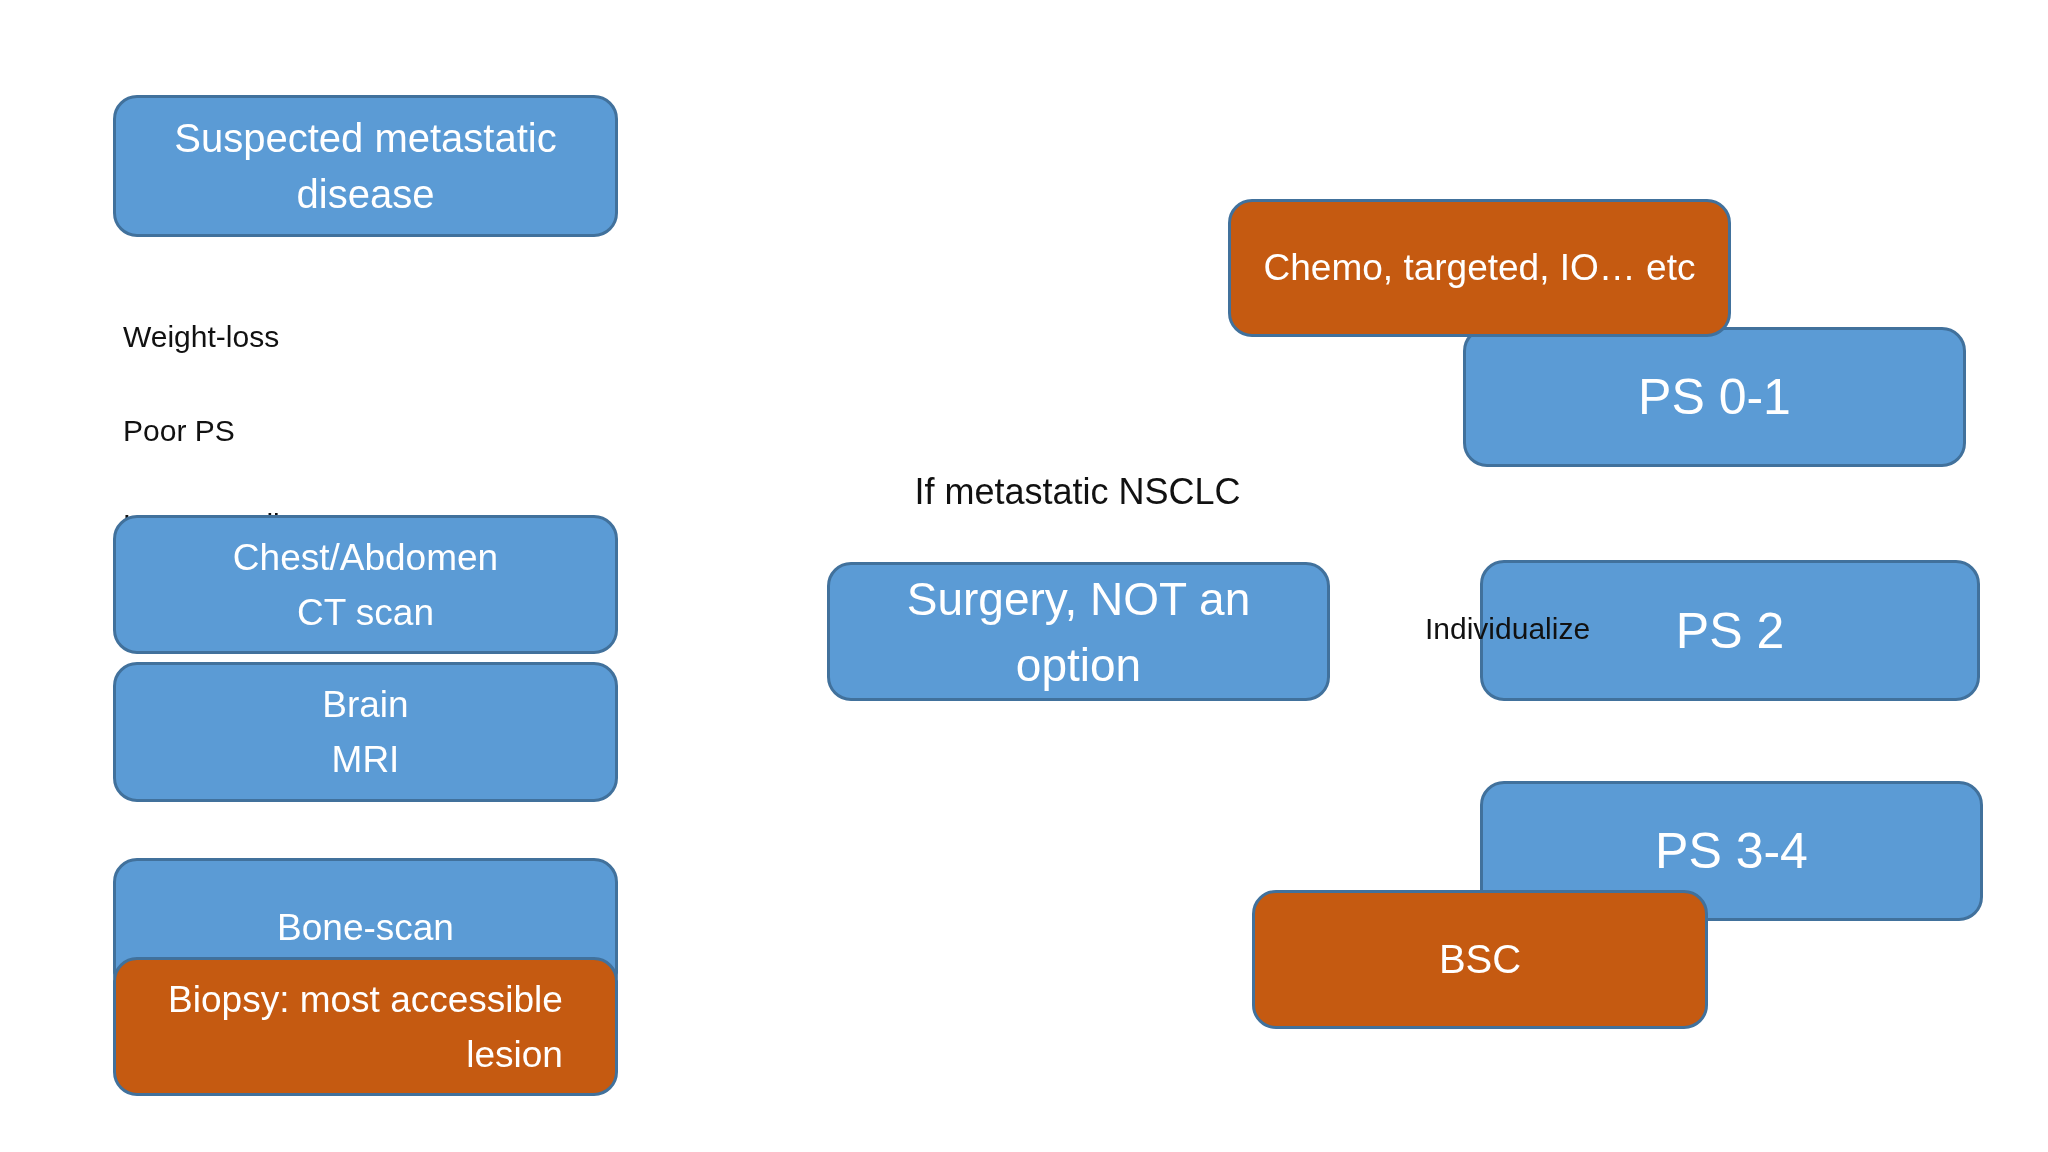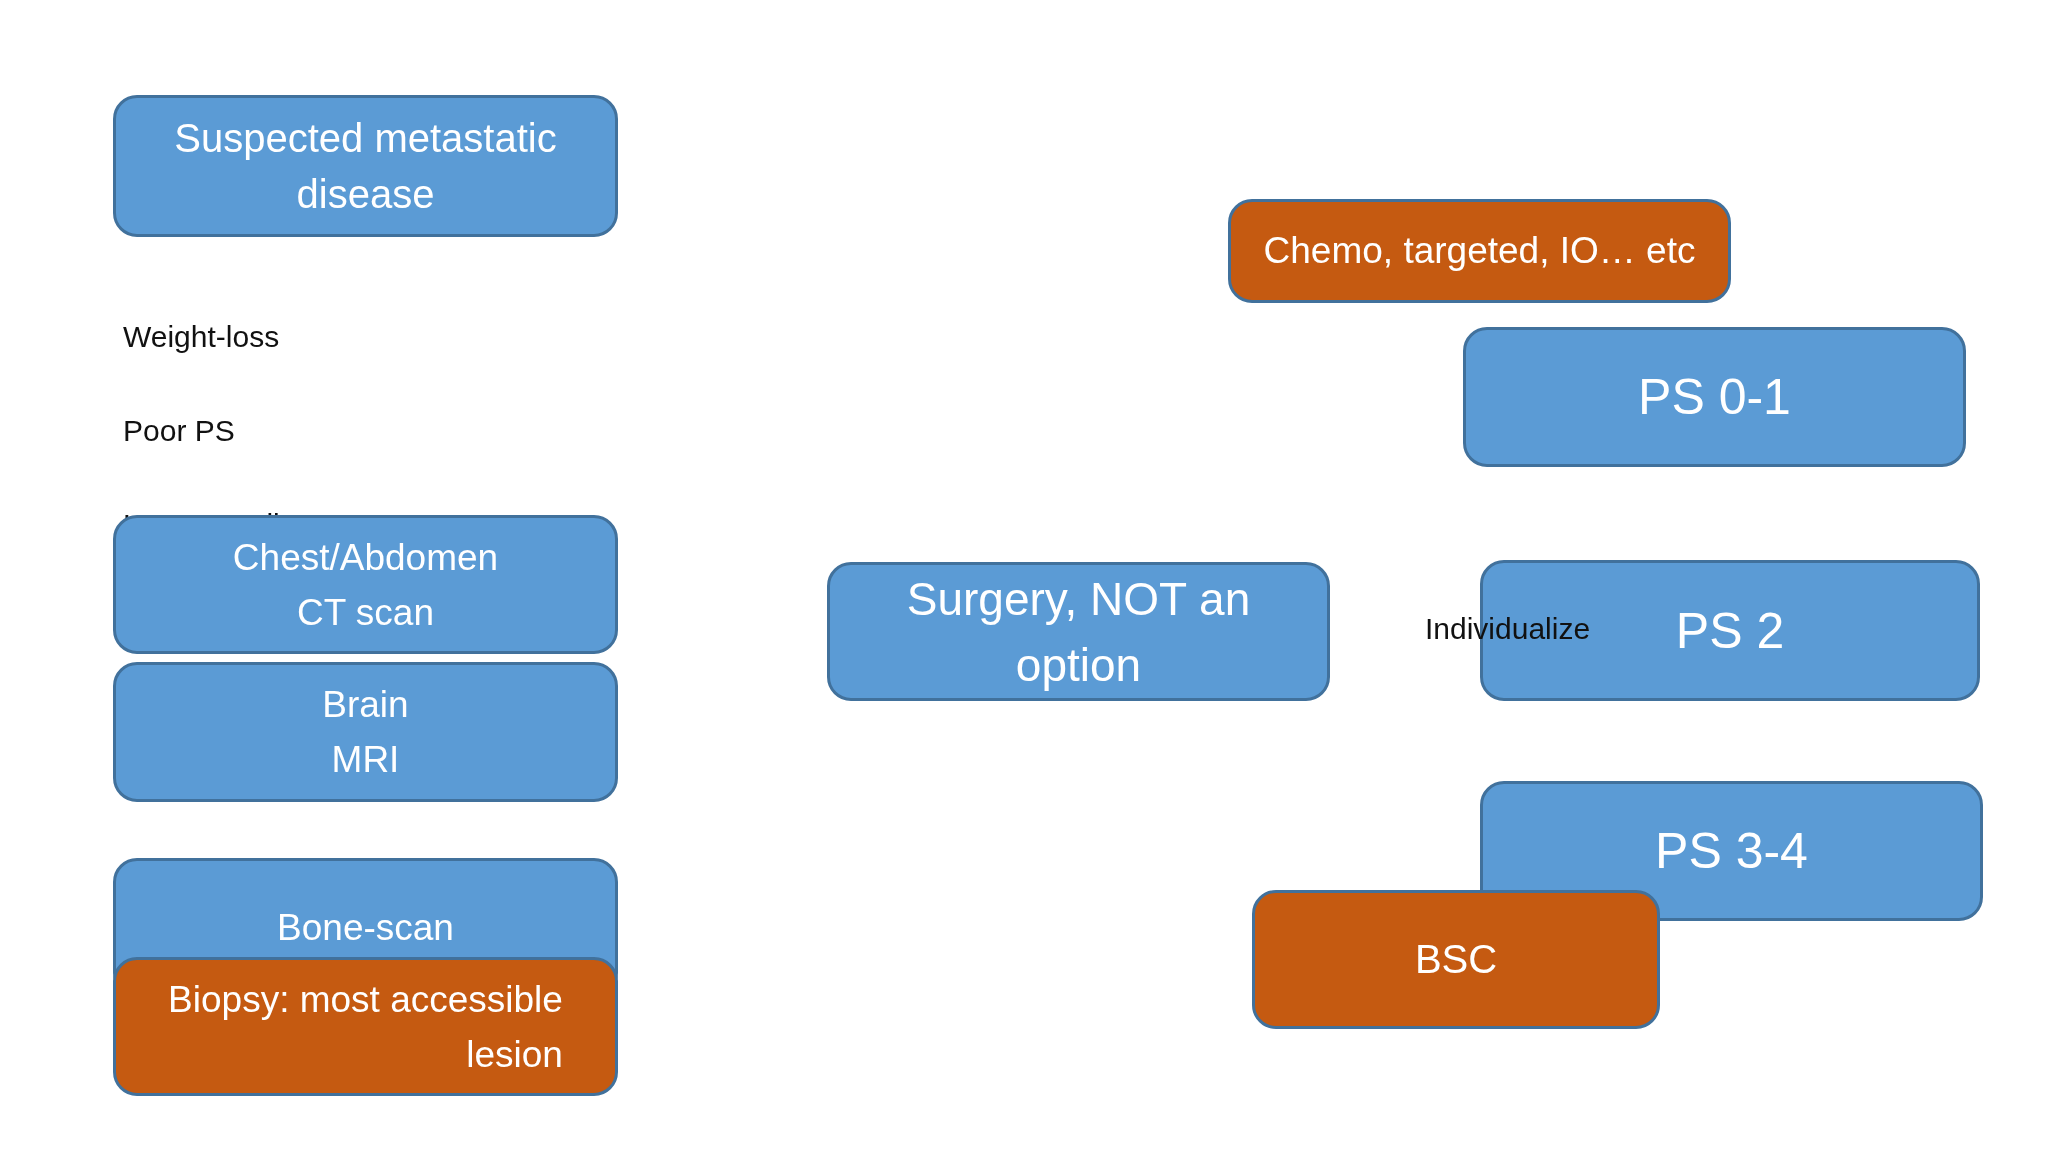--- a/index.html
+++ b/index.html
@@ -41,26 +41,26 @@
   #box-ct        { left: 113px; top: 515px; width: 505px; height: 139px; font-size: 37px; line-height: 55px; }
   #box-mri       { left: 113px; top: 662px; width: 505px; height: 140px; font-size: 37px; line-height: 55px; }
   #box-bone      { left: 113px; top: 810px; width: 505px; height: 139px; font-size: 37px; line-height: 55px; margin-top: 48px; }
   #box-biopsy    { left: 113px; top: 957px; width: 505px; height: 139px; font-size: 37px; line-height: 55px; text-align: right; }
 
   
   #text-if-metastatic { left: 905px; top: 470px; width: 345px; text-align: center; font-size: 36px; line-height: 44px; }
   #box-surgery   { left: 827px; top: 562px; width: 503px; height: 139px; font-size: 46px; line-height: 66px; }
 
   
-  #box-chemo     { left: 1228px; top: 199px; width: 503px; height: 104px; font-size: 37px; z-index: 2; }
+  #box-chemo     { left: 1228px; top: 199px; width: 503px; height: 138px; font-size: 37px; z-index: 2; }
   #box-ps01      { left: 1463px; top: 327px; width: 503px; height: 140px; font-size: 50px; z-index: 1; }
   #text-individualize { left: 1413px; top: 609px; font-size: 30px; line-height: 40px; z-index: 2; margin-left: 12px; }
   #box-ps2       { left: 1480px; top: 560px; width: 500px; height: 141px; font-size: 50px; z-index: 1; }
   #box-ps34      { left: 1480px; top: 781px; width: 503px; height: 140px; font-size: 50px; z-index: 1; }
-  #box-bsc       { left: 1252px; top: 890px; width: 408px; height: 139px; font-size: 40px; z-index: 2; }
+  #box-bsc       { left: 1252px; top: 890px; width: 456px; height: 139px; font-size: 40px; z-index: 2; }
 </style>
 </head>
 <body>
 
 <div id="stage" style="background: rgb(255, 255, 255);">
 
   <div class="shape blue" id="box-suspected">Suspected metastatic
 disease</div>
 
   <div class="freetext" id="symptoms">
@@ -73,20 +73,21 @@
 MRI</div>
 
   <div class="shape blue" id="box-ct">Chest/Abdomen
 CT scan</div>
 
   <div class="shape blue" id="box-bone">Bone-scan</div>
 
   <div class="shape orange" id="box-biopsy">Biopsy: most accessible
 lesion</div>
 
+  <div class="freetext" id="text-if-metastatic">If metastatic NSCLC</div>
 
   <div class="shape blue" id="box-surgery">Surgery, NOT an
 option</div>
 
   <div class="shape orange" id="box-chemo">Chemo, targeted, IO… etc</div>
 
   <div class="shape blue" id="box-ps01">PS 0-1</div>
 
   <div class="freetext" id="text-individualize">Individualize</div>
 

